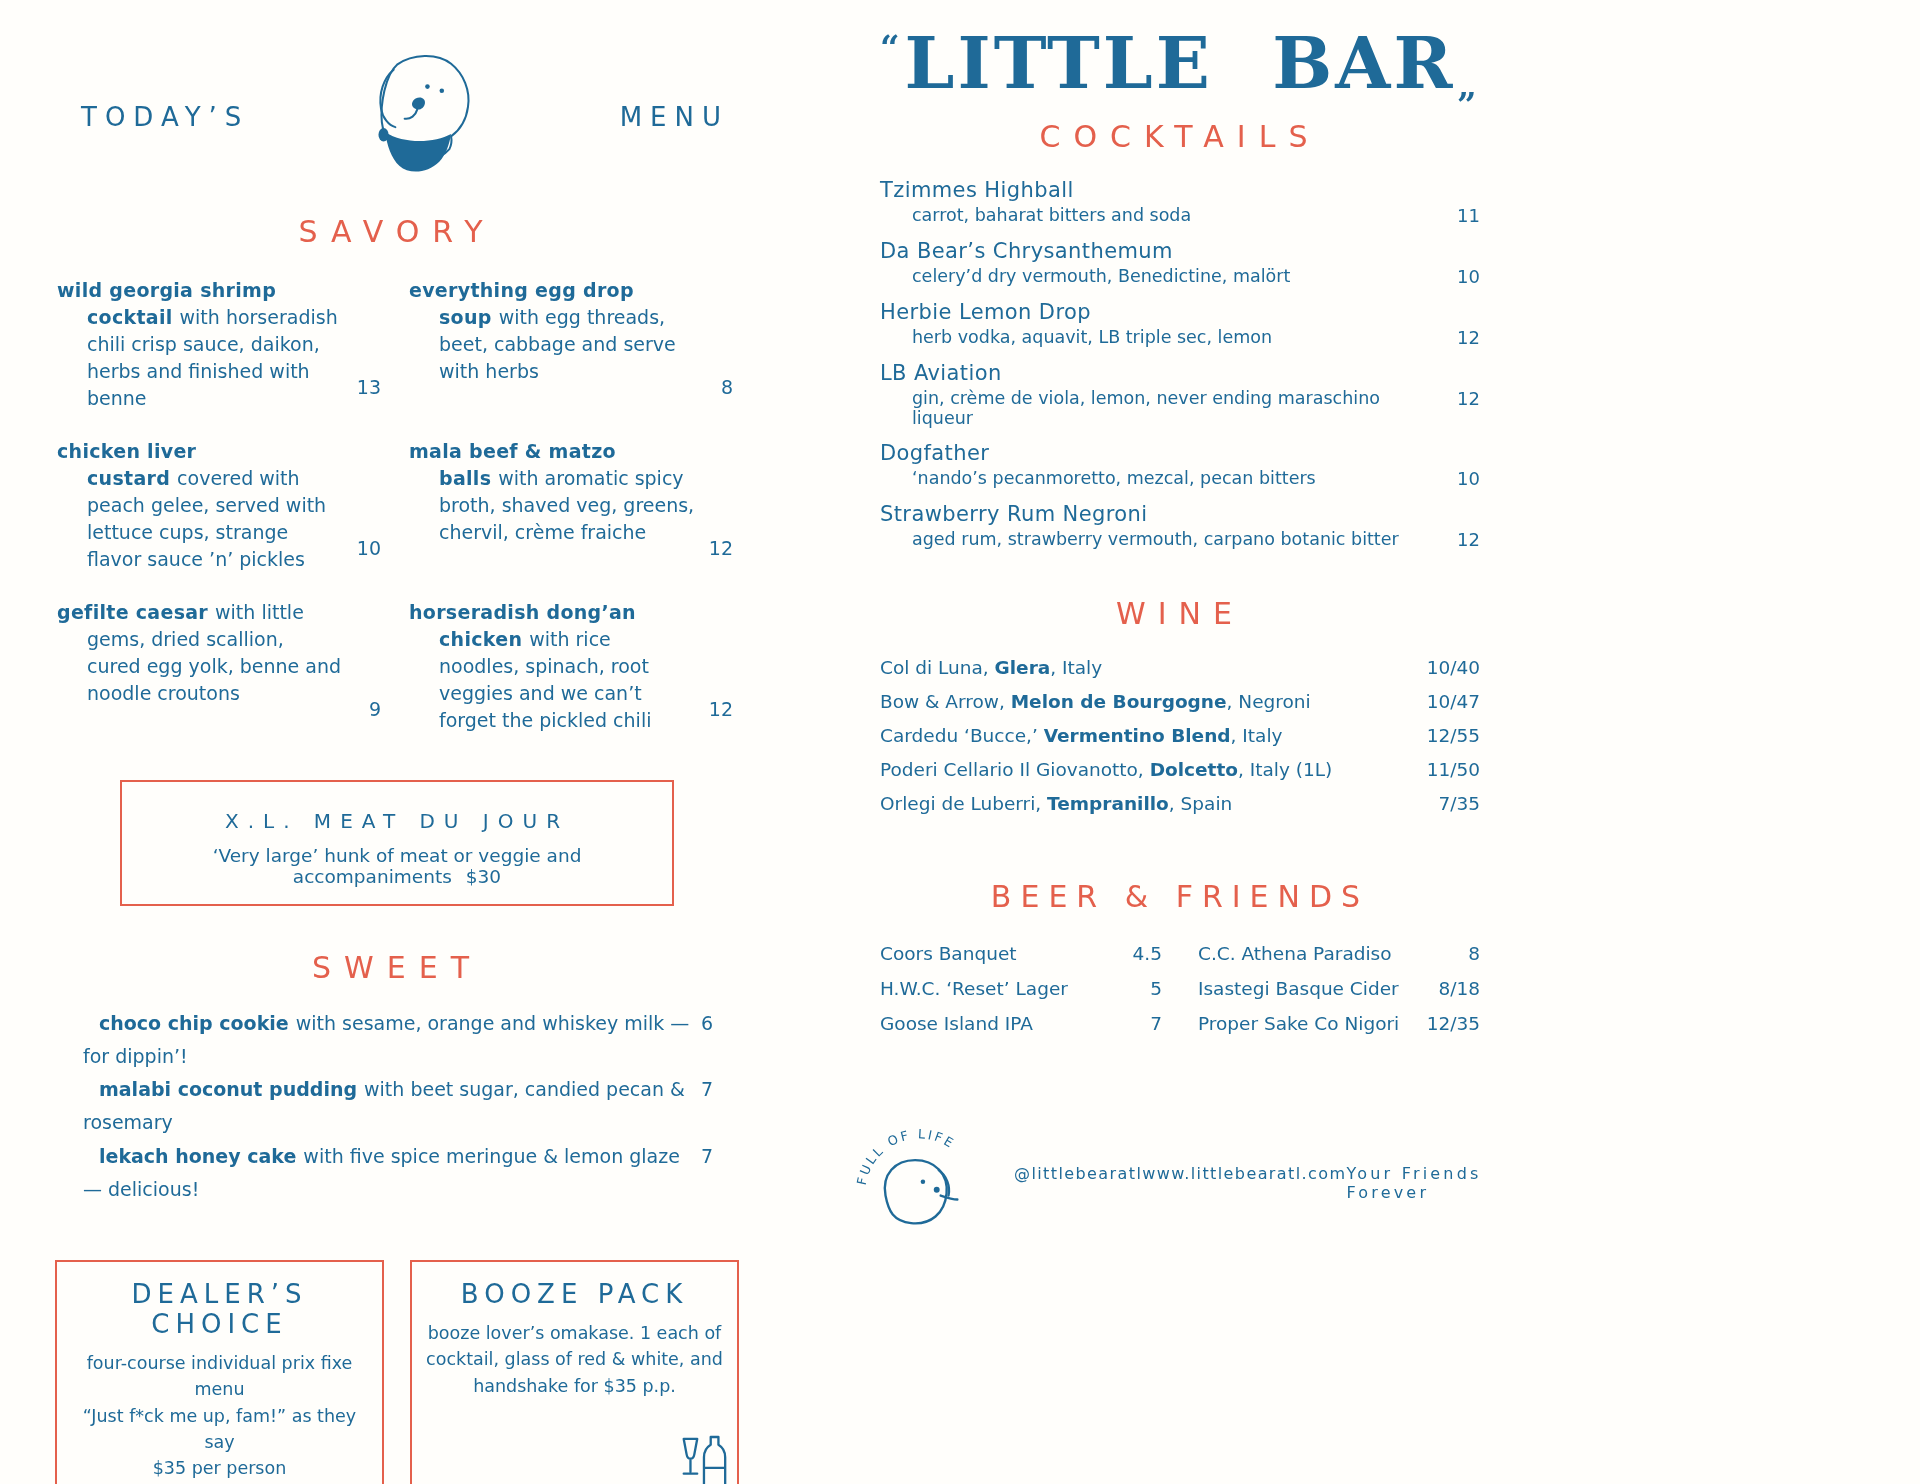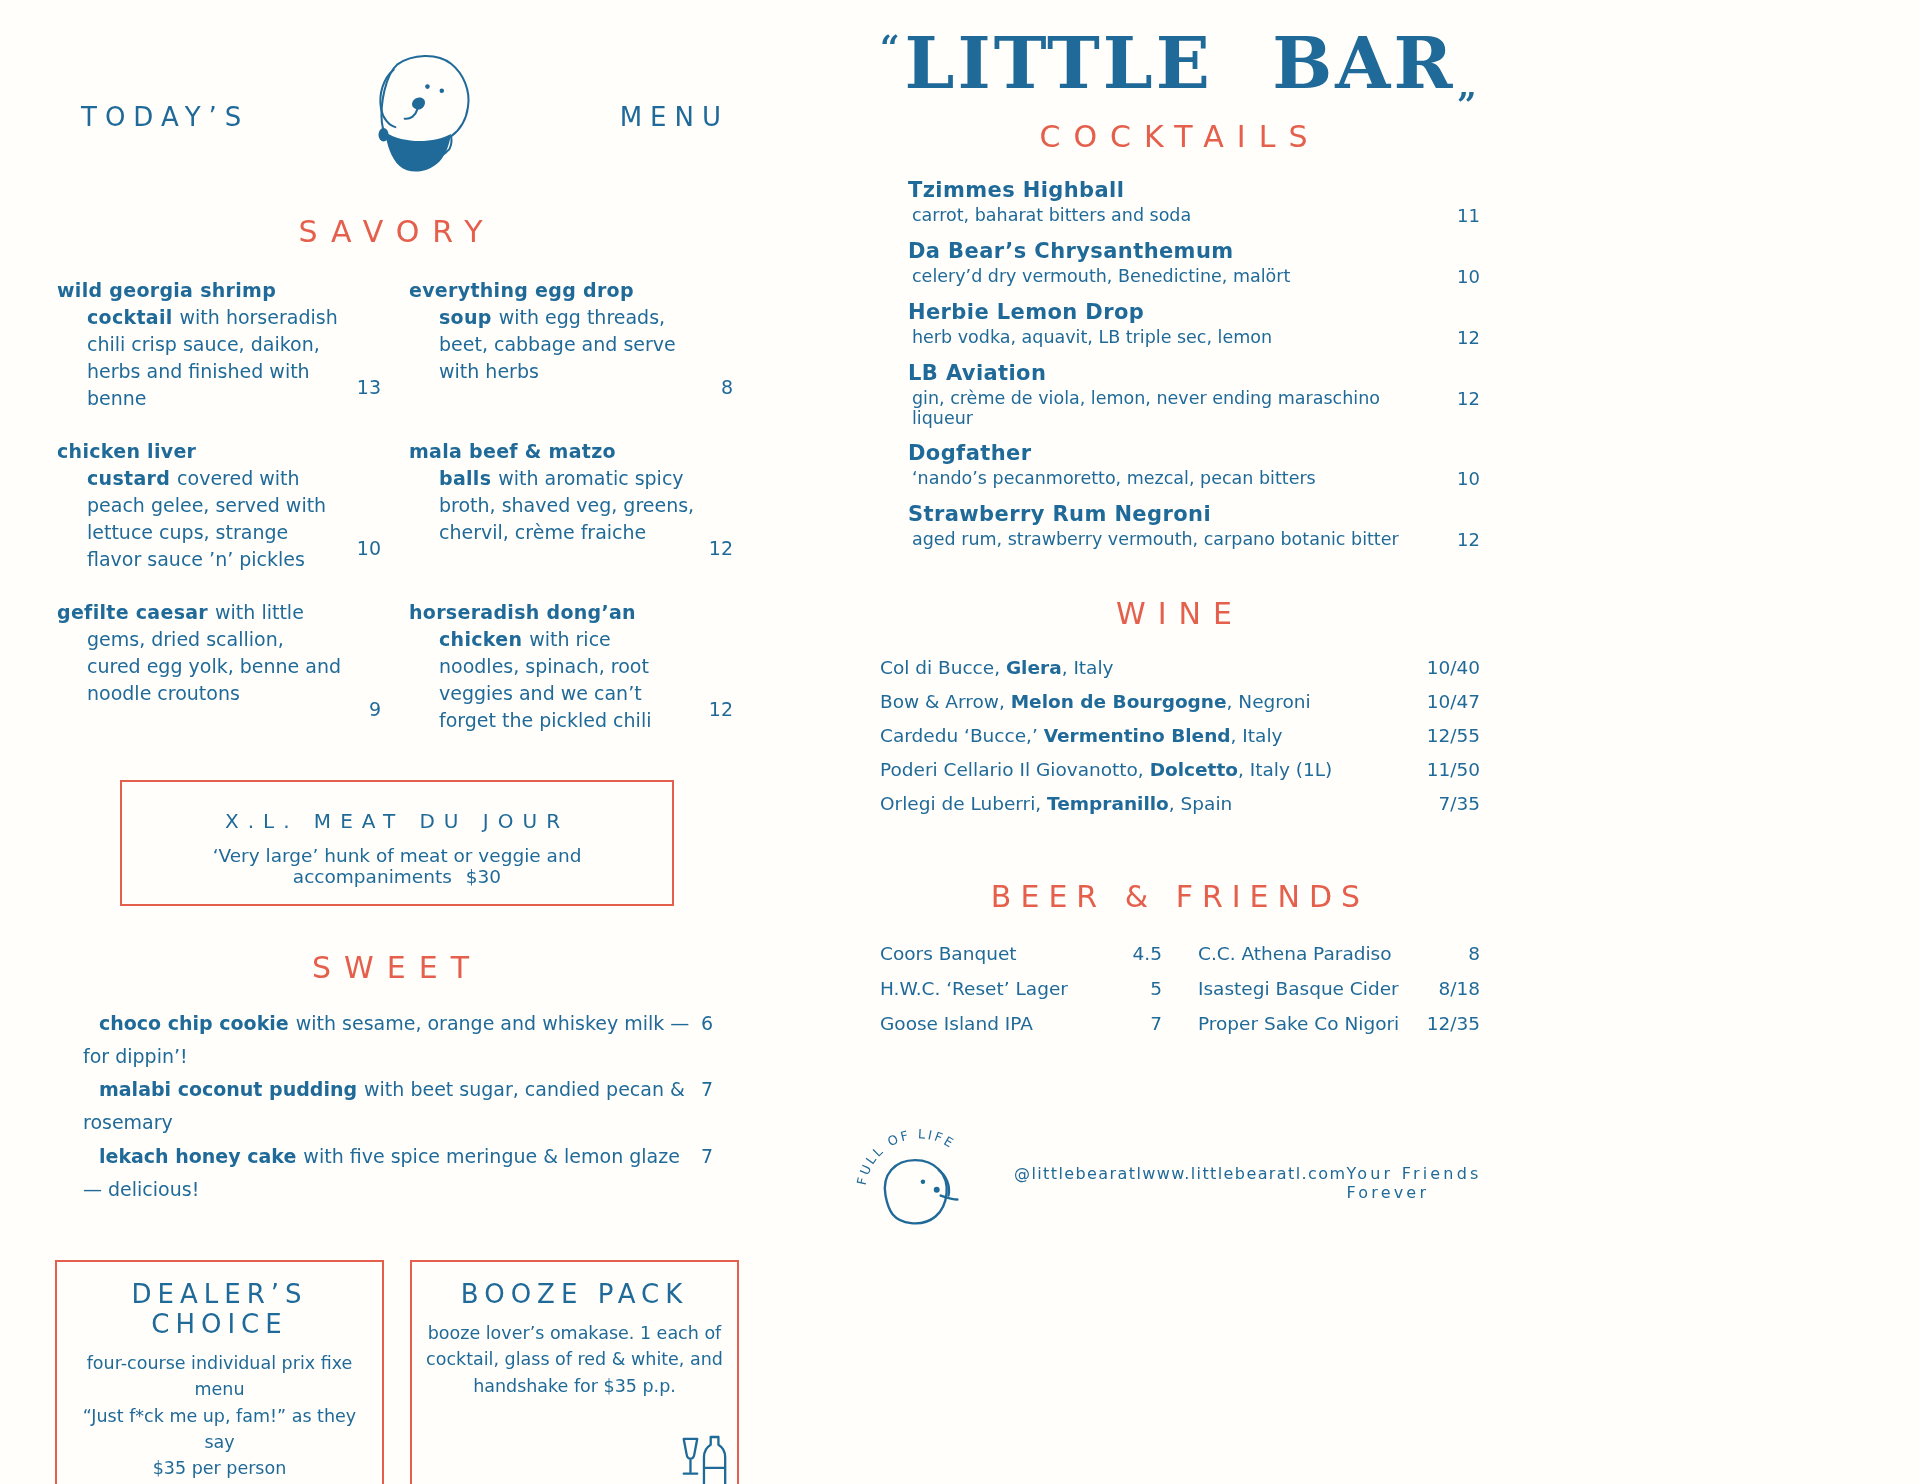--- a/index.html
+++ b/index.html
@@ -47,21 +47,21 @@
 
   
   .right-col{position:absolute;left:880px;top:28px;width:600px;}
   .brand-row{display:flex;justify-content:space-between;align-items:flex-start;font-family:"DejaVu Serif","Liberation Serif",serif;font-weight:700;font-size:71px;line-height:1;letter-spacing:3px;}
   .brand-q-open{font-size:34px;position:relative;top:2px;margin-right:2px;}
   .brand-q-close{font-size:34px;position:relative;top:40px;margin-left:2px;}
   .brand-part{display:flex;align-items:flex-start;}
 
   .cocktails-title{margin:20px 0 24px;}
   .cocktail{margin-bottom:13px;}
-  .cocktail-name{font-size:21px;font-weight:700;letter-spacing:.4px;margin-left:28px;}
+  .cocktail-name{font-size:21px;font-weight:400;letter-spacing:.4px;}
   .cocktail-desc-row{display:flex;justify-content:space-between;padding-left:32px;margin-top:3px;font-size:17.5px;}
   .cocktail-price{font-size:18px;margin-left:12px;white-space:nowrap;}
 
   .wine-title{margin:46px 0 20px;letter-spacing:12px;}
   .wine-row{display:flex;justify-content:space-between;font-size:18.5px;line-height:34px;}
   .wine-varietal{font-weight:700;}
 
   .beer-title{margin:58px 0 22px;letter-spacing:9px;}
   .beer-grid{display:grid;grid-template-columns:1fr 1fr;column-gap:36px;}
   .beer-row{display:flex;justify-content:space-between;font-size:18.5px;line-height:35px;}
@@ -224,21 +224,21 @@
           <span>aged rum, strawberry vermouth, carpano botanic bitter</span>
           <span class="cocktail-price">12</span>
         </div>
       </div>
     </div>
 
     <h2 class="section-head wine-title">WINE</h2>
 
     <div>
       <div class="wine-row">
-        <span><span>Col di Bucce, </span><span class="wine-varietal">Glera</span><span>, Italy</span></span>
+        <span><span>Col di Luna, </span><span class="wine-varietal">Glera</span><span>, Italy</span></span>
         <span>10/40</span>
       </div>
       <div class="wine-row">
         <span><span>Bow &amp; Arrow, </span><span class="wine-varietal">Melon de Bourgogne</span><span>, Negroni</span></span>
         <span>10/47</span>
       </div>
       <div class="wine-row">
         <span><span>Cardedu ‘Bucce,’ </span><span class="wine-varietal">Vermentino Blend</span><span>, Italy</span></span>
         <span>12/55</span>
       </div>

